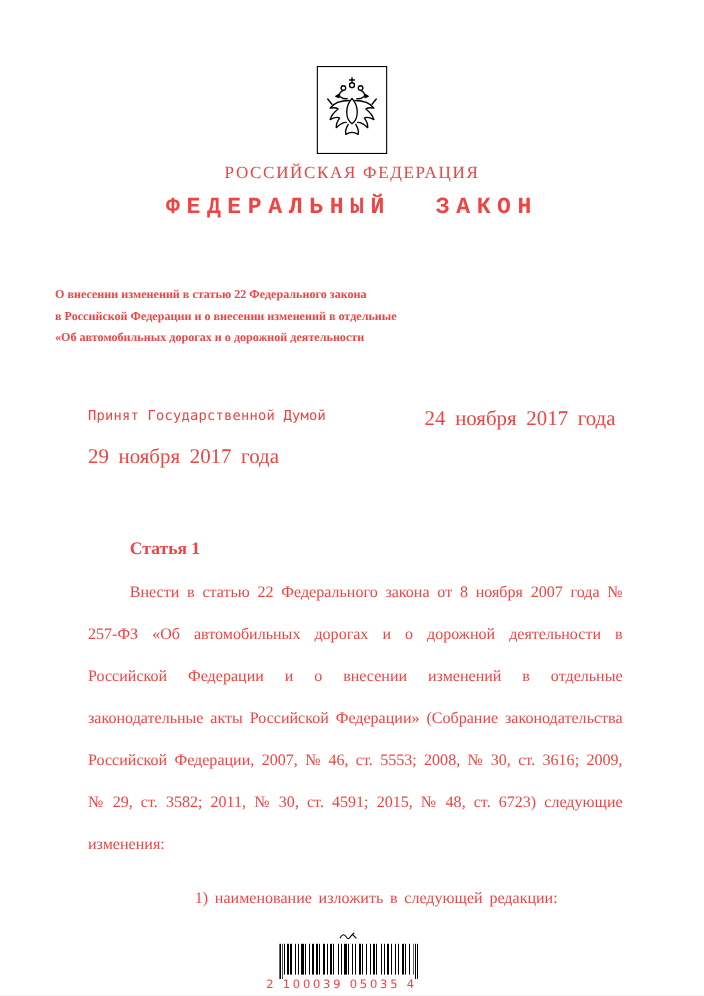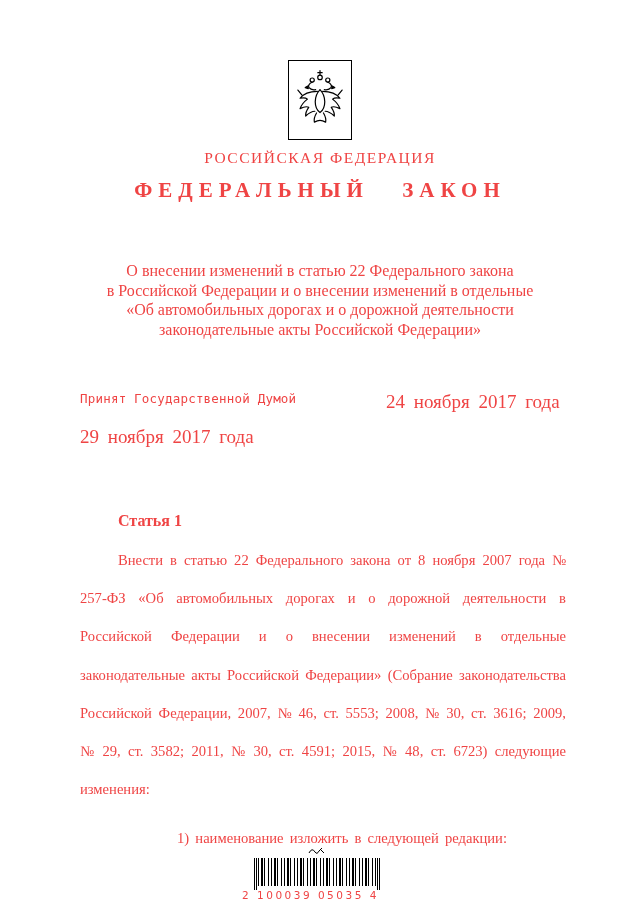--- a/index.html
+++ b/index.html
@@ -35,27 +35,27 @@
     white-space: nowrap;
   }
   .doc-type {
     margin-top: 11px;
     text-align: center;
     font-size: 21px;
     font-weight: bold;
     letter-spacing: 6px;
     word-spacing: 22px;
     white-space: nowrap;
+    font-family: Liberation Mono, monospace;
   }
   .law-title {
     margin: 58px auto 0 auto;
     width: 540px;
-    text-align: center;
-    font-weight: normal;
-    font-size: 16px;
+    font-weight: bold;
+    font-size: 11px;
     line-height: 19.5px;
   }
   .adoption {
     margin: 52px 0 0 80px;
     width: 486px;
   }
   .adoption-row {
     display: flex;
     align-items: flex-start;
   }
@@ -165,21 +165,20 @@
   </div>
 
   <div class="country">РОССИЙСКАЯ ФЕДЕРАЦИЯ</div>
 
   <div class="doc-type">ФЕДЕРАЛЬНЫЙ ЗАКОН</div>
 
   <div class="law-title">
     <div>О внесении изменений в статью 22 Федерального закона</div>
     <div>в Российской Федерации и о внесении изменений в отдельные</div>
     <div>«Об автомобильных дорогах и о дорожной деятельности</div>
-    <div>законодательные акты Российской Федерации»</div>
   </div>
 
   <div class="adoption">
     <div class="adoption-row">
       <span class="adoption-label">Принят Государственной Думой</span>
       <span class="adoption-date">24 ноября 2017 года</span>
     </div>
     <div class="adoption-row">
       <span class="adoption-date">29 ноября 2017 года</span>
     </div>

